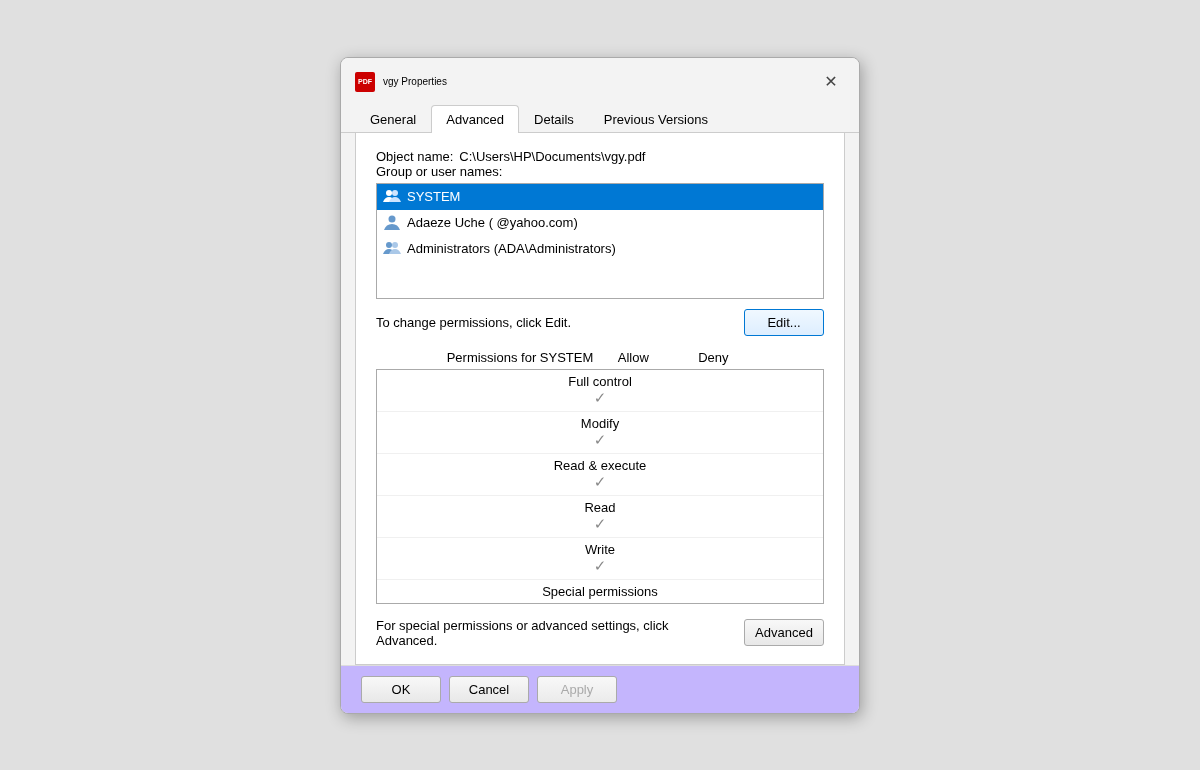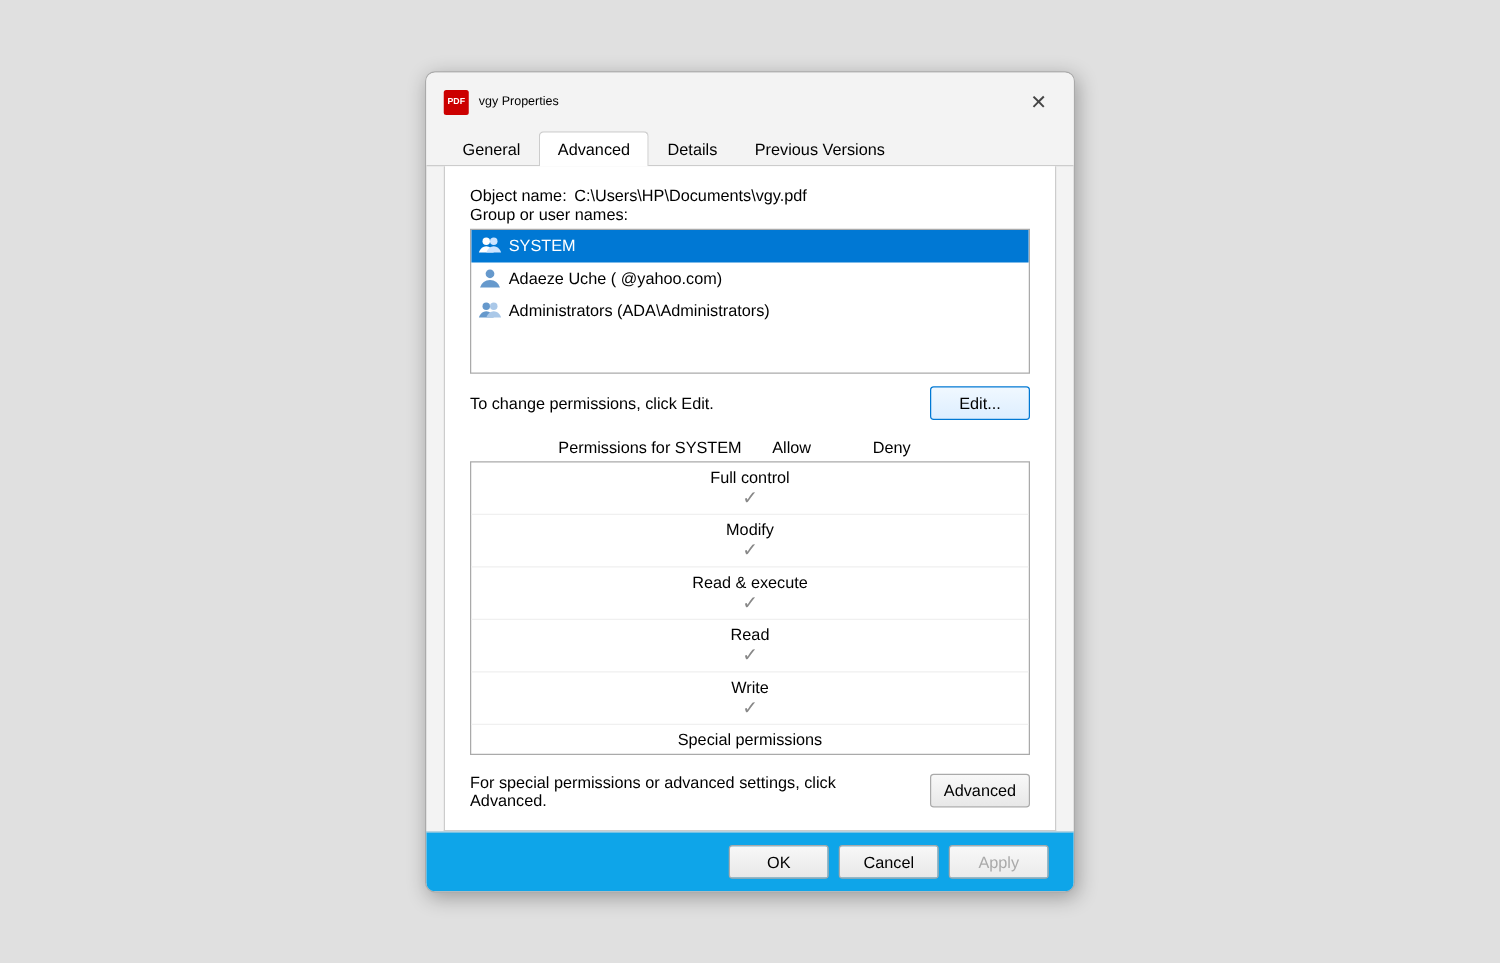--- a/index.html
+++ b/index.html
@@ -202,24 +202,23 @@
 
     .advanced-row {
       display: flex;
       align-items: center;
       justify-content: space-between;
       margin-top: 12px;
     }
     .advanced-desc { font-size: 13px; color: #000; max-width: 300px; }
 
     .dialog-footer {
-      background: #0ea5e9;
+      background: #c4b5fd;
       padding: 10px 20px;
       display: flex;
-      justify-content: flex-end;
       gap: 8px;
       border-top: 1px solid #ddd;
     }
 
     
     .users-list::-webkit-scrollbar { width: 12px; }
     .users-list::-webkit-scrollbar-track { background: #f0f0f0; }
     .users-list::-webkit-scrollbar-thumb { background: #c0c0c0; border: 2px solid #f0f0f0; }
   </style>
 </head>

